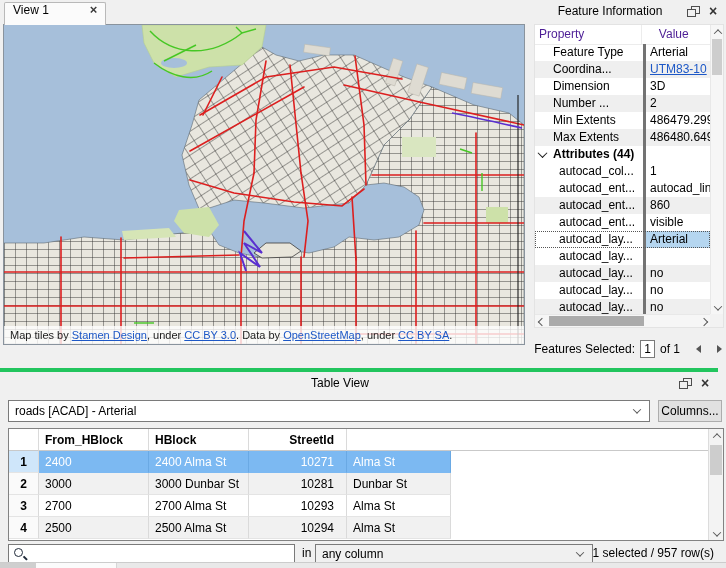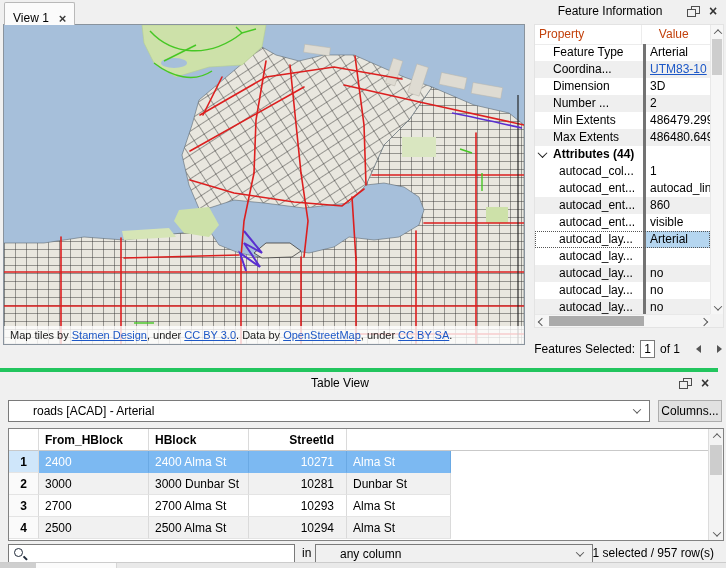--- a/index.html
+++ b/index.html
@@ -2,42 +2,42 @@
 <html><head>
 <meta charset="utf-8">
 <style>
   html,body{margin:0;padding:0;}
   body{font-family:"Liberation Sans","DejaVu Sans",sans-serif;font-size:12px;color:#000;background:#f0f0f0;}
   .app{position:relative;width:726px;height:568px;background:#f0f0f0;overflow:hidden;}
 
   
   .tabbar{position:absolute;left:0;top:0;width:528px;height:24px;background:#f0f0f0;}
   .tab{position:absolute;left:4px;top:2px;height:22px;background:#fbfbfb;border:1px solid #b9b9b9;border-bottom:none;
-       border-radius:2px 2px 0 0;display:flex;align-items:flex-end;padding:0 8px;z-index:3;}
+       border-radius:2px 2px 0 0;display:flex;align-items:flex-start;padding:0 8px;z-index:3;gap:31px;}
   .tab .lbl{margin-right:10px;}
   .tab-close{color:#3a3a3a;font-weight:bold;font-size:13px;line-height:13px;cursor:default;}
   .map-frame{position:absolute;left:3px;top:24px;width:522px;height:321px;border:1px solid #89939d;background:#a6bfda;box-sizing:border-box;}
   .map-frame svg{display:block;}
   .attribution{position:absolute;left:0;right:0;bottom:0;height:18px;line-height:18px;background:rgba(255,255,255,0.78);
        padding-left:6px;font-size:11px;color:#1c1c1c;white-space:nowrap;overflow:hidden;}
   .attribution a{color:#1d58c7;text-decoration:underline;}
 
   
   .ptitle{height:22px;display:flex;align-items:center;padding:0 4px 0 6px;background:#f0f0f0;}
   .ptitle .t{flex:1;text-align:center;}
   .winbtn{width:18px;height:16px;display:flex;align-items:center;justify-content:center;margin-left:2px;}
   .float-ico{width:13px;height:11px;position:relative;display:inline-block;}
   .float-ico::before{content:"";position:absolute;right:0;top:0;width:7px;height:6px;border:1px solid #4d4d4d;}
   .float-ico::after{content:"";position:absolute;left:0;bottom:0;width:7px;height:6px;border:1px solid #4d4d4d;background:#f0f0f0;}
   .x-ico{font-size:14px;font-weight:bold;color:#333;line-height:14px;}
 
   
   .fi{position:absolute;left:532px;top:0;width:194px;height:368px;}
   .fi-grid{position:absolute;left:2px;top:24px;width:190px;height:304px;background:#fff;border:1px solid #e3e3e3;box-sizing:border-box;}
-  .fi-head{display:flex;height:19px;line-height:19px;color:#c2410c;border-bottom:1px solid #ececec;}
+  .fi-head{display:flex;height:19px;line-height:19px;color:#4c1d95;border-bottom:1px solid #ececec;}
   .fi-head .hp{width:108px;padding-left:4px;}
   .fi-head .hv{width:68px;padding-left:17px;border-left:1px solid #ececec;}
   .fi-body{position:absolute;left:0;top:19px;right:13px;bottom:13px;overflow:hidden;}
   .fi-row{display:flex;height:17px;line-height:17px;box-sizing:border-box;}
   .fi-row.shaded{background:#efefef;}
   .fi-row.selected{outline:1px dotted #555;outline-offset:-1px;}
   .fi-prop{width:108px;overflow:hidden;white-space:nowrap;box-sizing:border-box;padding-left:18px;display:flex;align-items:center;}
   .fi-prop.lvl0{padding-left:4px;font-weight:bold;}
   .fi-prop.lvl2{padding-left:24px;}
   .fi-val{flex:1;overflow:hidden;white-space:nowrap;padding-left:4px;border-left:3px solid #737373;}
@@ -62,21 +62,21 @@
   .spinbox{width:13px;height:16px;border:1px solid #7a7a7a;background:#fff;text-align:center;line-height:16px;}
   .tri{width:0;height:0;display:inline-block;}
   .tri.l{border-top:4px solid transparent;border-bottom:4px solid transparent;border-right:5px solid #555;}
   .tri.r{border-top:4px solid transparent;border-bottom:4px solid transparent;border-left:5px solid #555;}
   .spacer8{width:6px;}
 
   
   .tdock{position:absolute;left:0;top:368px;width:718px;height:194px;background:#f0f0f0;border-top:4px solid #22c55e;box-sizing:border-box;}
   .combo{position:absolute;height:22px;background:#fff;border:1px solid #7a7a7a;box-sizing:border-box;display:flex;align-items:center;
         padding-left:6px;}
-  .combo .cv{flex:1;overflow:hidden;white-space:nowrap;margin-left:18px;}
+  .combo .cv{flex:1;overflow:hidden;white-space:nowrap;}
   .combo .chev{margin-right:9px;}
   .src-combo{left:8px;top:28px;width:642px;}
   .btn{position:absolute;left:658px;top:28px;width:64px;height:22px;background:#e1e1e1;border:1px solid #adadad;box-sizing:border-box;
        display:flex;align-items:center;justify-content:center;}
 
   .tbl{position:absolute;left:8px;top:56px;width:716px;height:113px;background:#fff;border:1px solid #828282;box-sizing:border-box;overflow:hidden;}
   .trow{display:flex;height:22px;line-height:22px;}
   .trow > div{box-sizing:border-box;overflow:hidden;white-space:nowrap;border-right:1px solid #dadada;border-bottom:1px solid #e4e4e4;}
   .trow > .c0{width:30px;text-align:center;font-weight:bold;background:#fafafa;}
   .trow > .c1{width:110px;padding-left:6px;}

